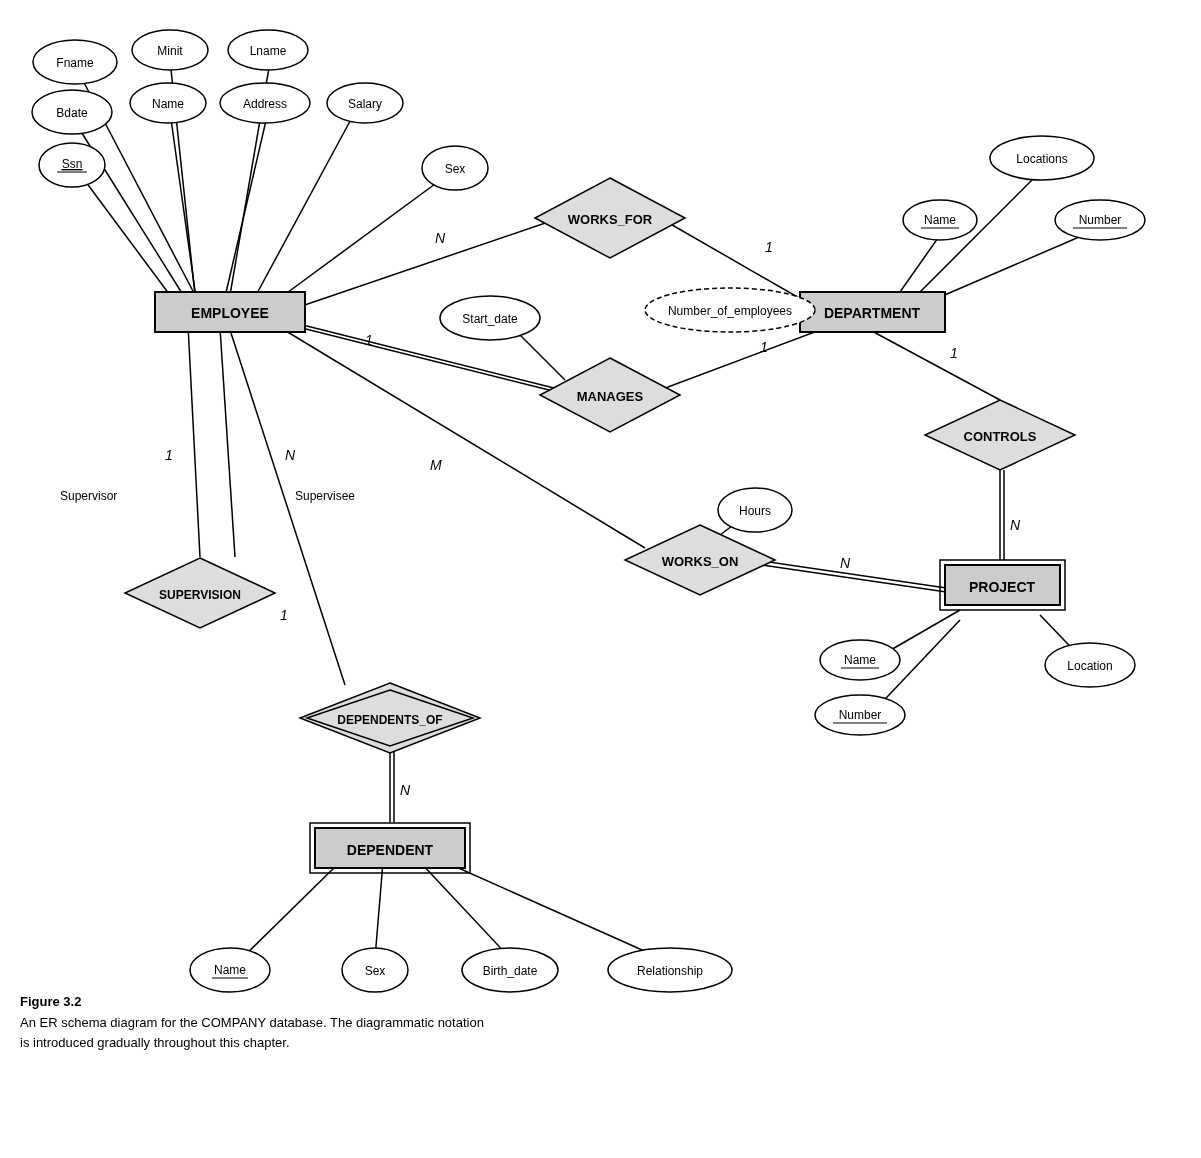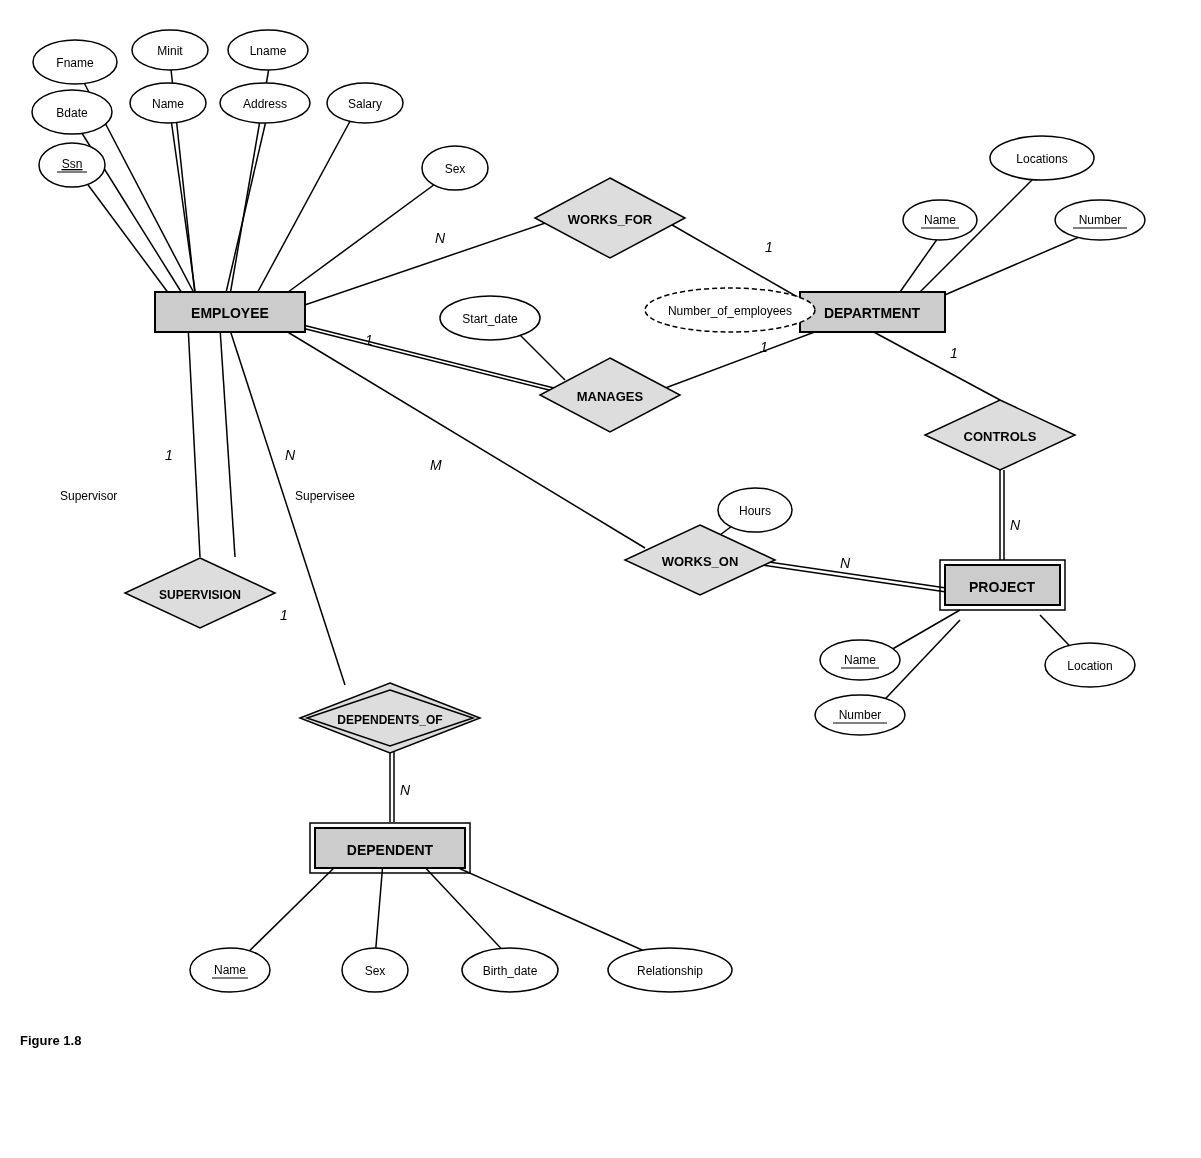--- a/index.html
+++ b/index.html
@@ -244,15 +244,19 @@
 
     <ellipse cx="510" cy="970" rx="48" ry="22" fill="white" stroke="#000" stroke-width="1.5"></ellipse>
     <text x="510" y="975" text-anchor="middle" font-size="12">Birth_date</text>
 
     <ellipse cx="670" cy="970" rx="62" ry="22" fill="white" stroke="#000" stroke-width="1.5"></ellipse>
     <text x="670" y="975" text-anchor="middle" font-size="12">Relationship</text>
 
   </svg>
 
   <div class="caption" style="position:absolute; bottom:8px; left:20px;">
-    <div class="caption-title">Figure 1.8</div>
+    <div class="caption-title">Figure 3.2</div>
+    <div class="caption-text">
+      <span>An ER schema diagram for the COMPANY database. The diagrammatic notation</span><br>
+      <span>is introduced gradually throughout this chapter.</span>
+    </div>
   </div>
 </div>
 
 </body></html>

